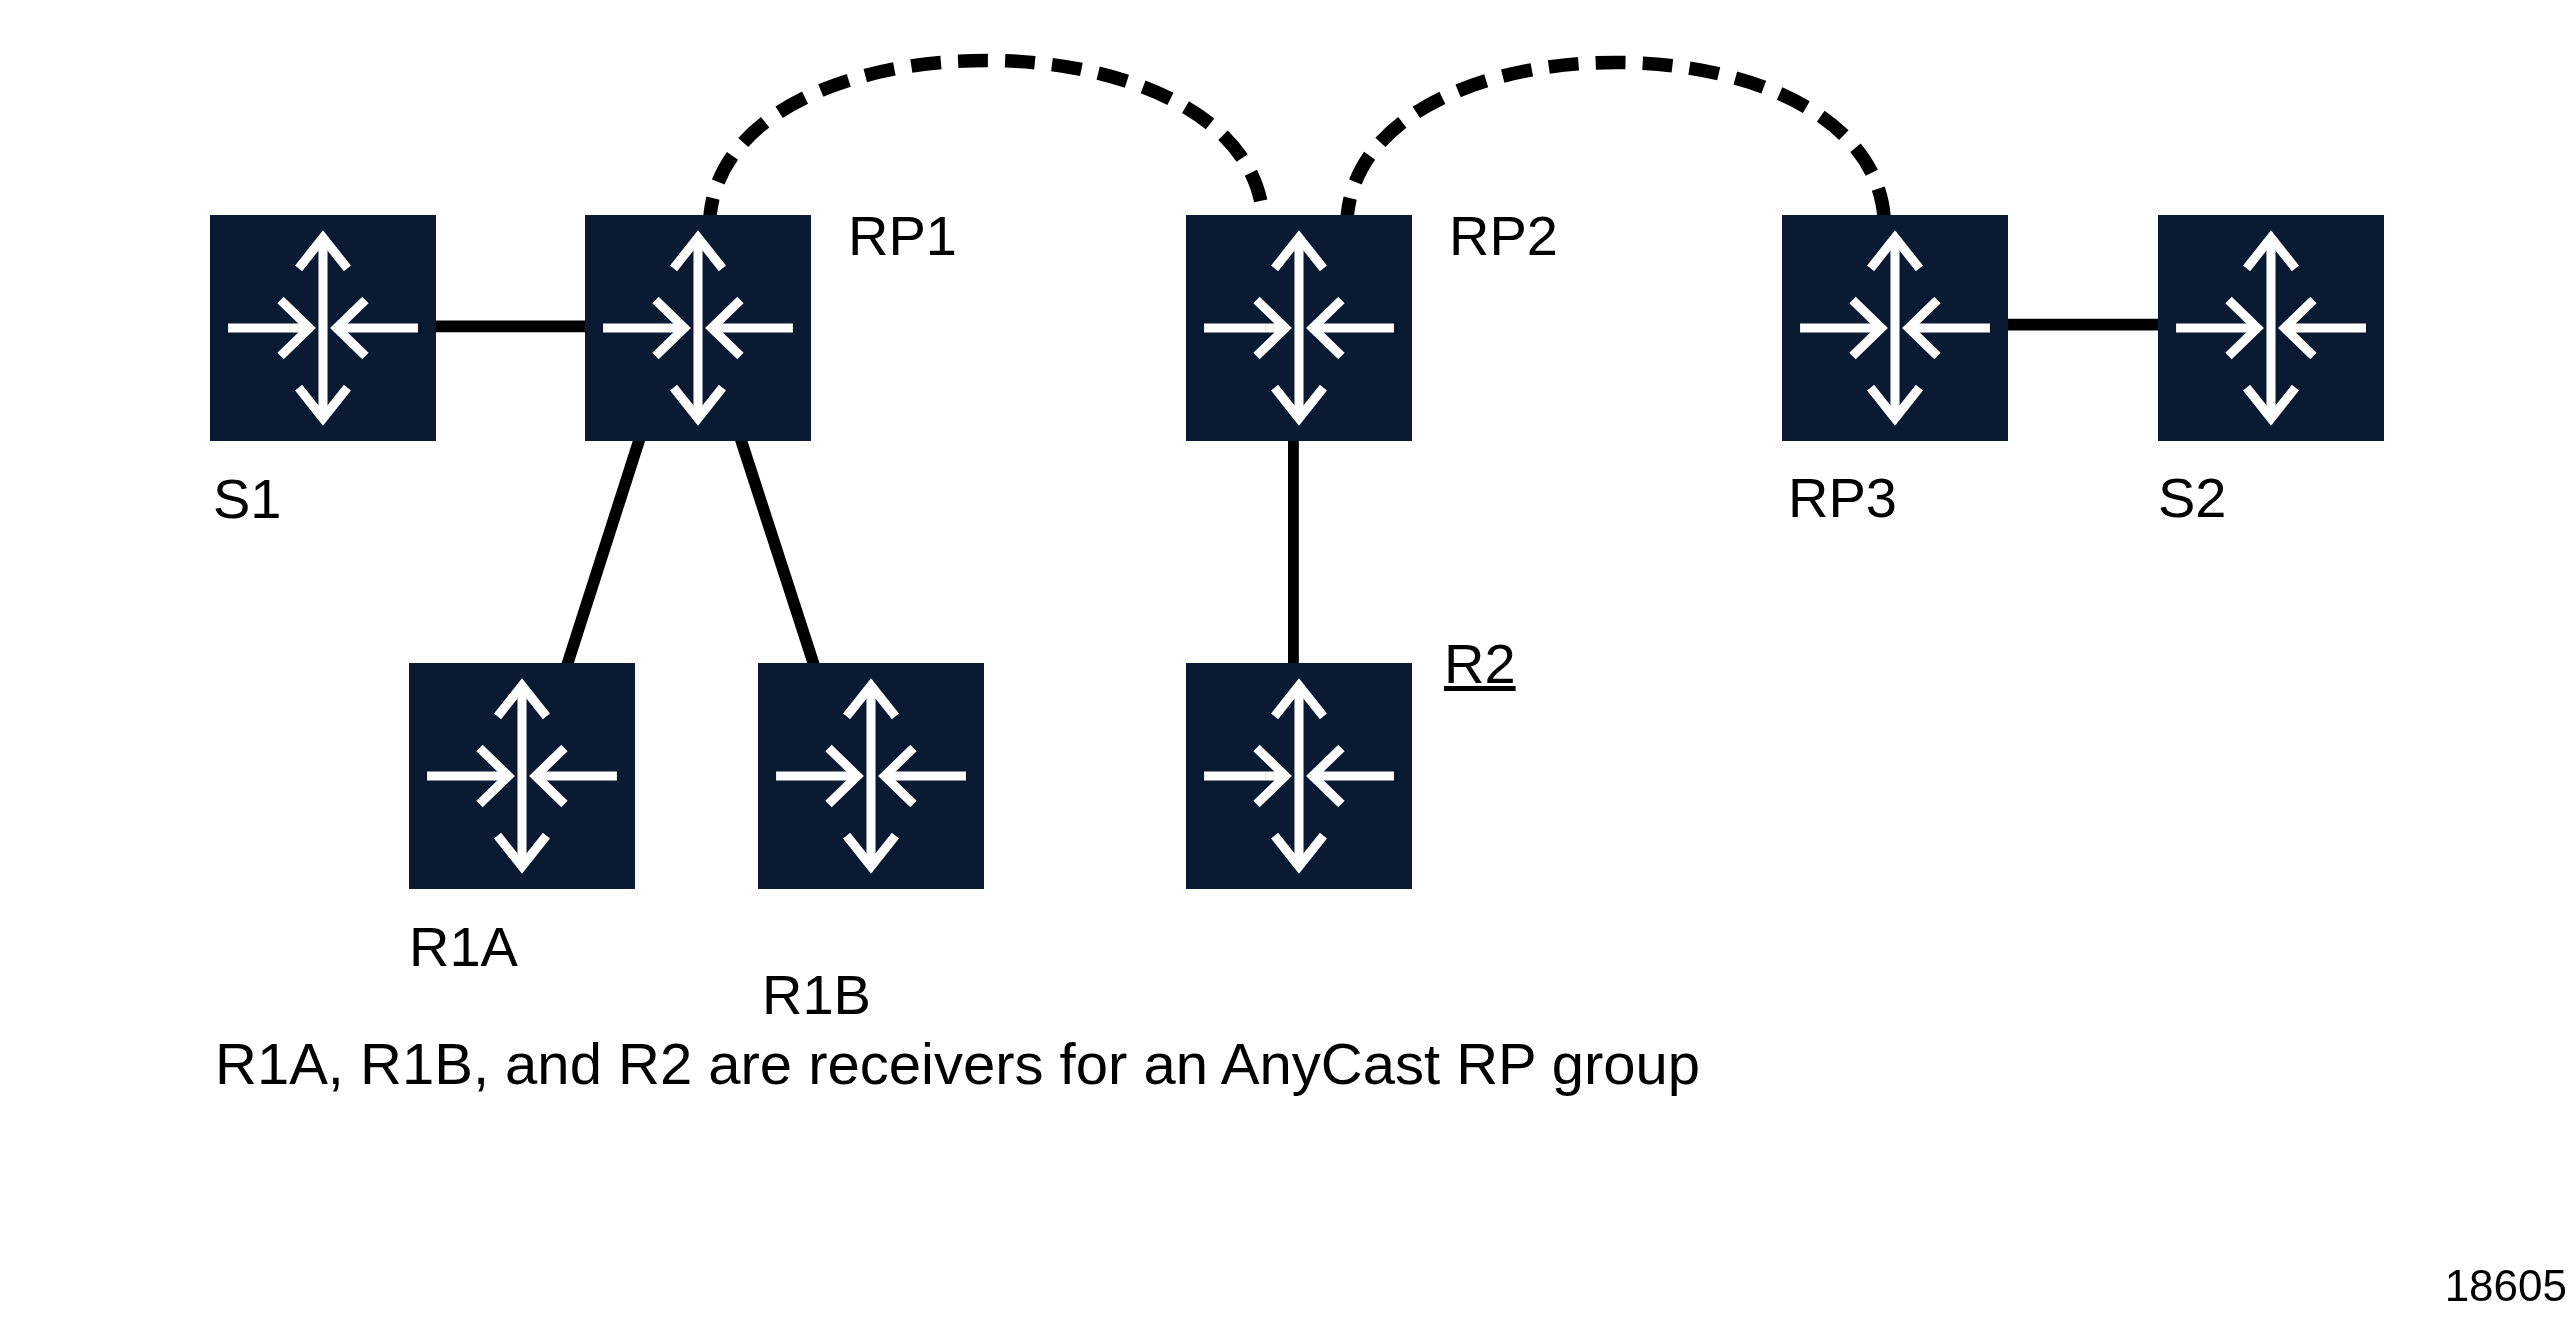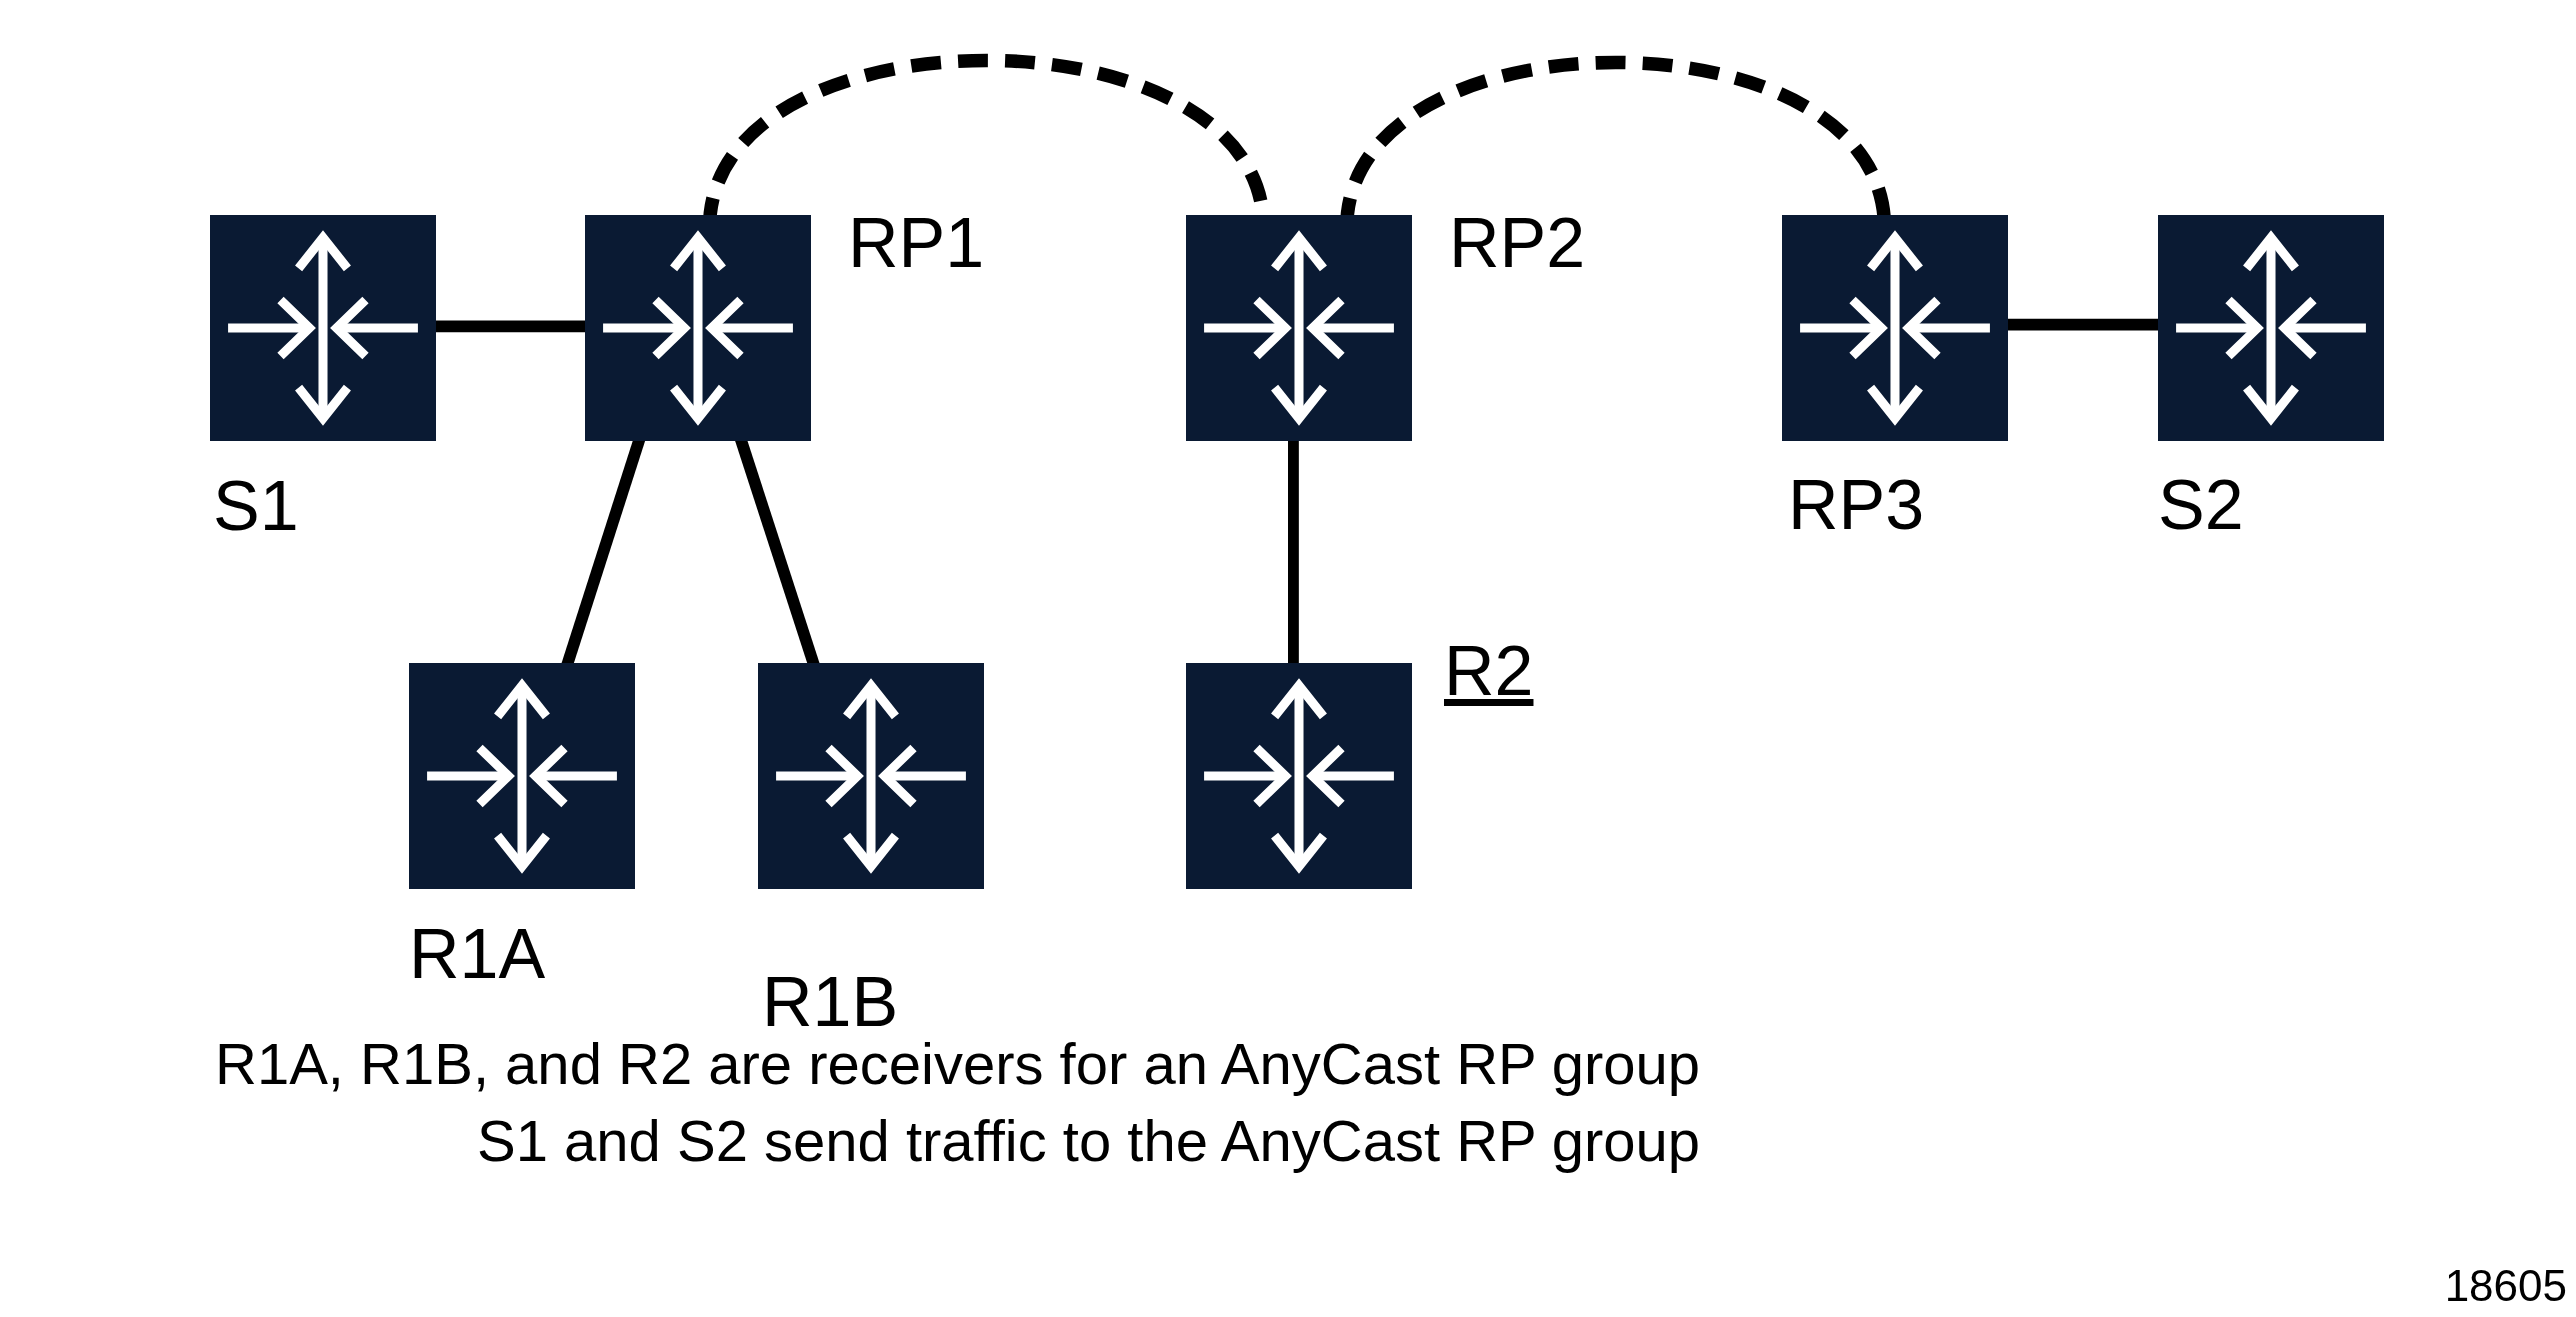--- a/index.html
+++ b/index.html
@@ -29,21 +29,21 @@
     height: 226px;
     background: #0A1A33;
   }
   .node svg {
     display: block;
     width: 226px;
     height: 226px;
   }
   .nlabel {
     position: absolute;
-    font-size: 70px;
+    font-size: 56px;
     line-height: 1;
     white-space: nowrap;
     color: #000000;
   }
   
   #node-s1  { left: 210px;  top: 215px; }
   #node-rp1 { left: 585px;  top: 215px; }
   #node-rp2 { left: 1186px; top: 215px; }
   #node-rp3 { left: 1782px; top: 215px; }
   #node-s2  { left: 2158px; top: 215px; }
@@ -205,19 +205,18 @@
   <div class="nlabel" id="label-rp1">RP1</div>
   <div class="nlabel" id="label-rp2">RP2</div>
   <div class="nlabel" id="label-rp3">RP3</div>
   <div class="nlabel" id="label-s2">S2</div>
   <div class="nlabel" id="label-r1a">R1A</div>
   <div class="nlabel" id="label-r1b">R1B</div>
   <div class="nlabel" id="label-r2">R2</div>
 
   <div class="caption">
     <div>R1A, R1B, and R2 are receivers for an AnyCast RP group</div>
-    <div>S1 and S2 send traffic to the AnyCast RP group</div>
   </div>
 
   <div class="fignum">18605</div>
 
 </div>
 
 
 </body></html>

